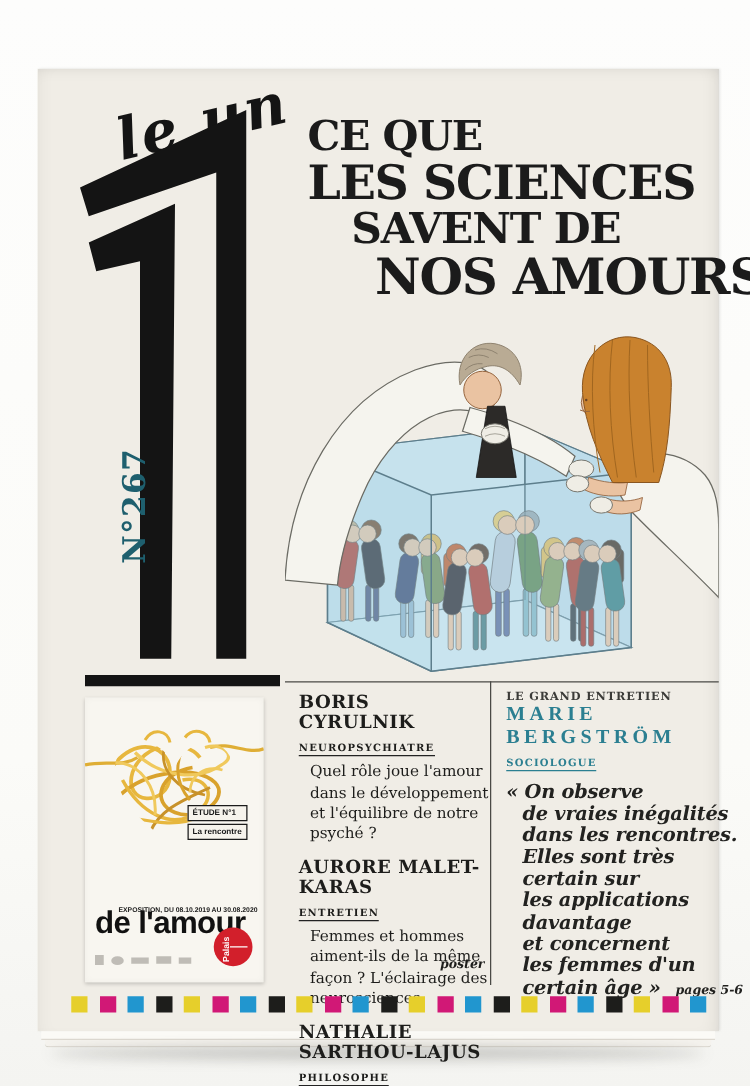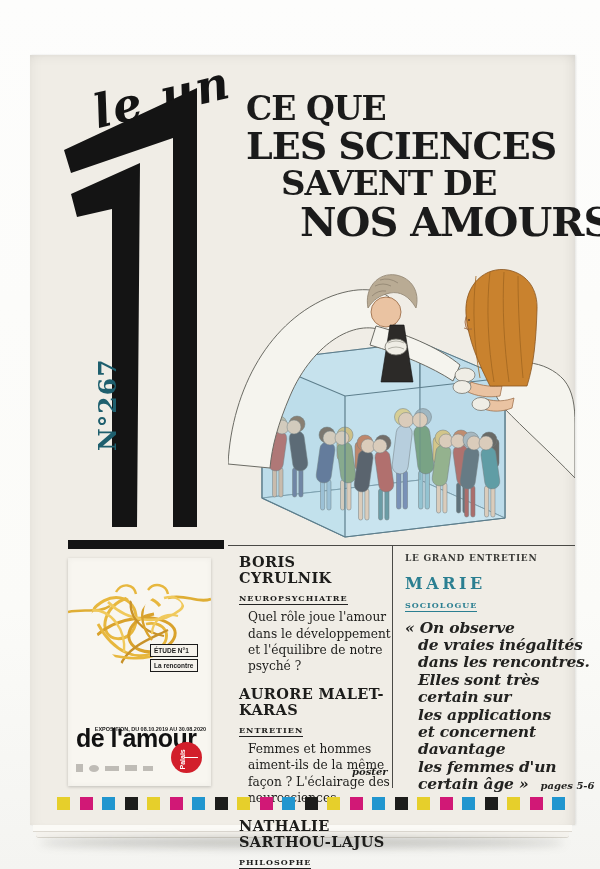--- a/index.html
+++ b/index.html
@@ -48,21 +48,21 @@
   .c-name { font-size:14.5px; font-weight:bold; letter-spacing:.4px; line-height:1.12; }
   .c-role { display:inline-block; font-size:8px; font-weight:bold; letter-spacing:1px;
     border-bottom:1px solid #222; padding-bottom:1px; margin-top:2px; }
   .c-blurb { font-size:12.2px; line-height:1.32; padding-left:9px; margin:4px 0 12px 0; }
   .poster-note { position:absolute; left:352px; top:766px; font-size:10px; font-weight:bold;
     font-style:italic; color:#1d1d1b; }
 
   
   .interview { position:absolute; left:405px; top:553px; width:165px; }
   .kicker { font-size:9px; font-weight:bold; letter-spacing:.7px; color:#3b3b38; }
-  .i-name { font-size:16px; font-weight:bold; letter-spacing:3.5px; line-height:1.1; margin-top:12px; }
+  .i-name { font-size:16px; font-weight:bold; letter-spacing:3.5px; line-height:1.1; margin-top:0;font-family:Liberation Serif, serif; }
   .i-role { display:inline-block; font-size:8px; font-weight:bold; letter-spacing:1px;
     padding-bottom:1px; margin-top:2px; }
   .quote { margin-top:7px; font-size:15.5px; font-weight:bold; font-style:italic;
     color:#222220; line-height:17.4px; letter-spacing:-.2px; white-space:nowrap; }
   .quote .ql { }
   .quote .ql.ind { padding-left:13px; }
   .pages-ref { font-size:10px; margin-left:12px; letter-spacing:0; }
 
   
   .cmyk-strip { position:absolute; left:57px; top:797px; display:flex; gap:9.5px; }
@@ -291,31 +291,32 @@
       <span class="c-role">PHILOSOPHE</span>
       
     </div>
   </div>
   <div class="poster-note">poster</div>
 
   <div class="interview">
     <div class="kicker">LE GRAND ENTRETIEN</div>
     <div class="i-name" style="color:#2b7f91;">
       <div>MARIE</div>
+      <div>BERGSTRÖM</div>
     </div>
     <span class="i-role" style="color:#2b7f91; border-bottom:1px solid #2b7f91;">SOCIOLOGUE</span>
     <div class="quote">
       <div class="ql">« On observe</div>
       <div class="ql ind">de vraies inégalités</div>
       <div class="ql ind">dans les rencontres.</div>
       <div class="ql ind">Elles sont très</div>
       <div class="ql ind">certain sur</div>
       <div class="ql ind">les applications</div>
+      <div class="ql ind">davantage</div>
       <div class="ql ind">et concernent</div>
-      <div class="ql ind">davantage</div>
       <div class="ql ind">les femmes d'un</div>
       <div class="ql ind"><span>certain âge »</span><span class="pages-ref">pages 5-6</span></div>
     </div>
   </div>
 
   <div class="expo-poster">
     <svg class="spaghetti" width="143" height="130" viewBox="0 0 143 130">
       <defs>
         <clipPath id="heartclip">
           <path d="M72,112 C50,95 27,76 24,53 C22,36 36,24 51,28 C61,31 68,39 72,48 C76,38 85,29 96,28 C110,27 121,39 118,55 C114,79 92,96 72,112 Z"></path>

